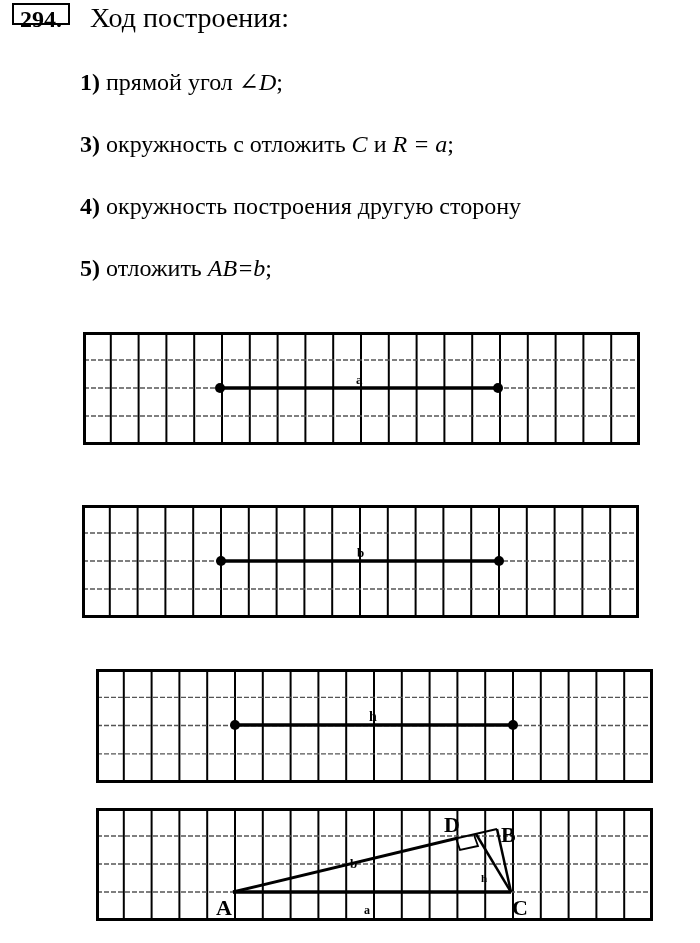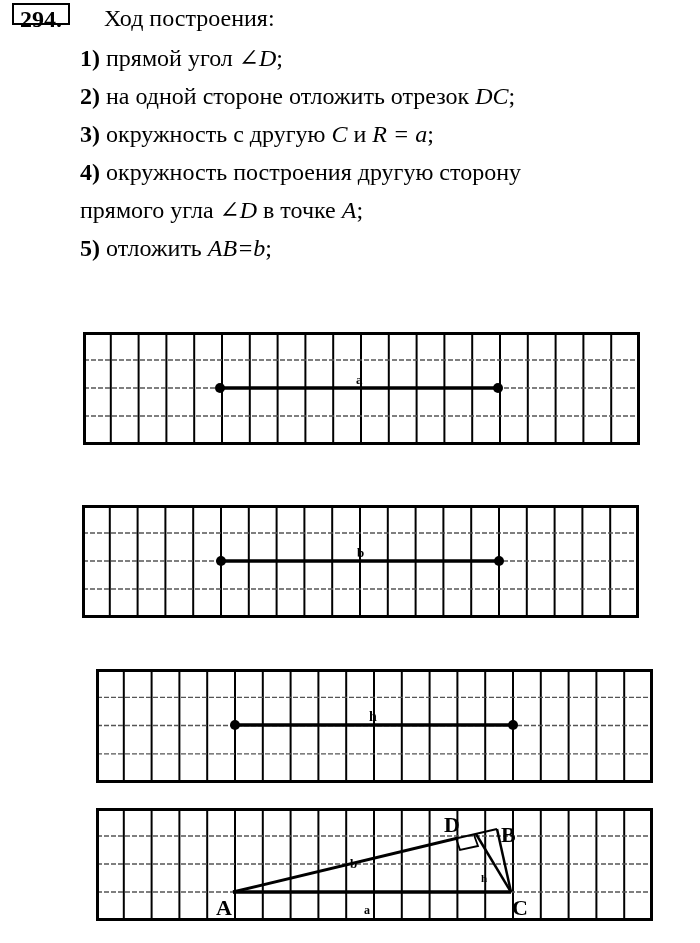--- a/index.html
+++ b/index.html
@@ -1,53 +1,46 @@
 <!DOCTYPE html>
 <html><head>
 <meta charset="utf-8">
 <style>
   html, body { margin: 0; padding: 0; background: #ffffff; }
   body { width: 700px; height: 943px; position: relative; overflow: hidden;
          font-family: "Liberation Serif", "DejaVu Serif", serif; color: #000; }
   .num-box { position: absolute; left: 12px; top: 3px; height: 22px; padding: 0 6px 0 6px;
              border-left: 2px solid #000; border-top: 2px solid #000; border-bottom: 2px solid #000; border-right: 2px solid #000;
              font-weight: bold; font-size: 24px; line-height: 29px; box-sizing: border-box; }
-  .title { position: absolute; left: 104px; top: 2px; font-size: 24px; line-height: 32px; white-space: nowrap; }
+  .title { position: absolute; left: 90px; top: 2px; font-size: 28px; line-height: 32px; white-space: nowrap; }
   .steps { position: absolute; left: 80px; top: 39px; width: 610px; }
-  .step { font-size: 24px; line-height: 38px; white-space: nowrap; }
+  .step { font-size: 24px; line-height: 38px; white-space: nowrap; margin-top: 24px; }
   .step b { font-weight: bold; }
   .math { font-style: italic; }
   svg.grid { position: absolute; }
   .lbl { font-family: "Liberation Serif", serif; font-weight: bold; }
 </style>
 </head>
 <body>
 
 <div class="num-box">294.</div>
 <div class="title">Ход построения:</div>
 
 <div class="steps">
   <div class="step">
     <b>1)</b>
     <span>прямой угол </span><span class="math">∠D</span><span>;</span>
   </div>
   <div class="step">
-    <b>2)</b>
-    <span>на одной стороне отложить отрезок </span><span class="math">DC</span><span>;</span>
-  </div>
-  <div class="step">
     <b>3)</b>
-    <span>окружность с другую </span><span class="math">C</span><span> и </span><span class="math">R = a</span><span>;</span>
+    <span>окружность с отложить </span><span class="math">C</span><span> и </span><span class="math">R = a</span><span>;</span>
   </div>
   <div class="step">
     <b>4)</b>
     <span>окружность построения другую сторону</span>
-  </div>
-  <div class="step">
-    <span>прямого угла </span><span class="math">∠D</span><span> в точке </span><span class="math">A</span><span>;</span>
   </div>
   <div class="step">
     <b>5)</b>
     <span>отложить  </span><span class="math">AB=b</span><span>;</span>
   </div>
 </div>
 
 <svg class="grid" style="left:83px;top:332px" width="557" height="113" viewBox="0 0 557 113">
   <g class="gridlines">
       <line x1="27.8" x2="27.8" y1="1" y2="112" stroke="#000000" stroke-width="2"></line>

